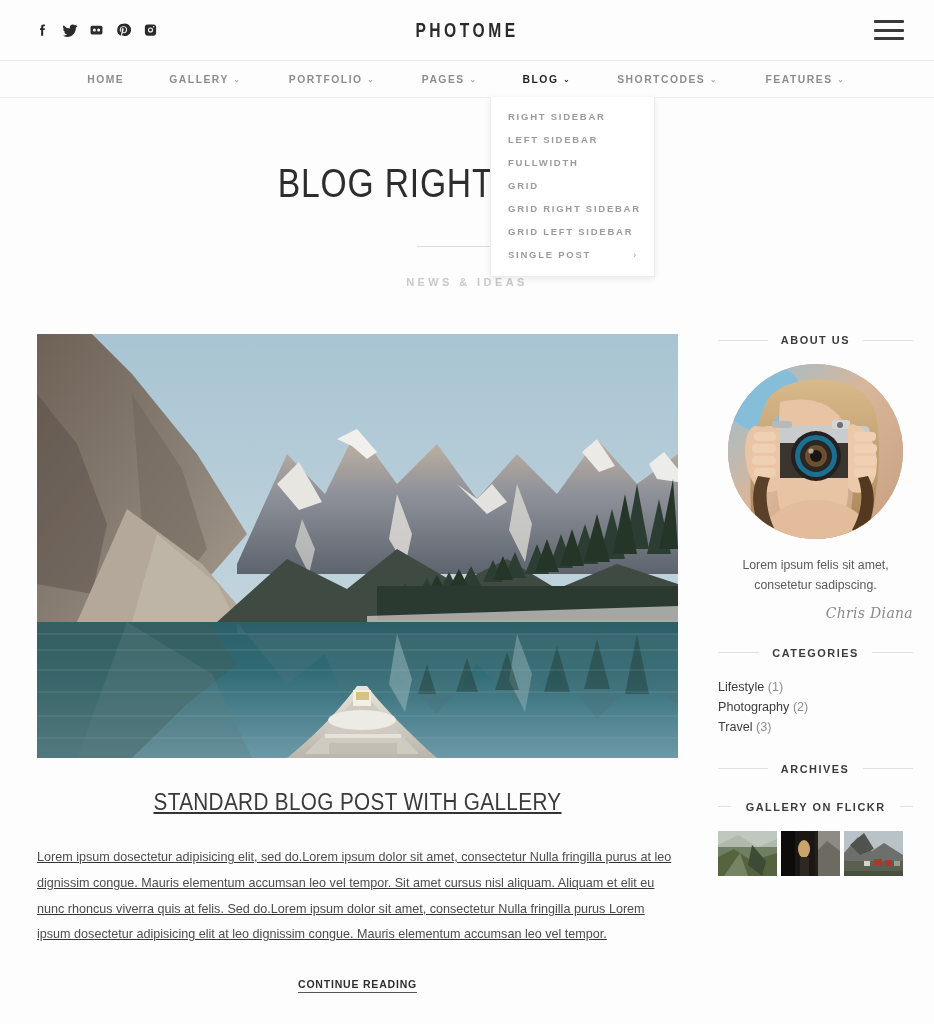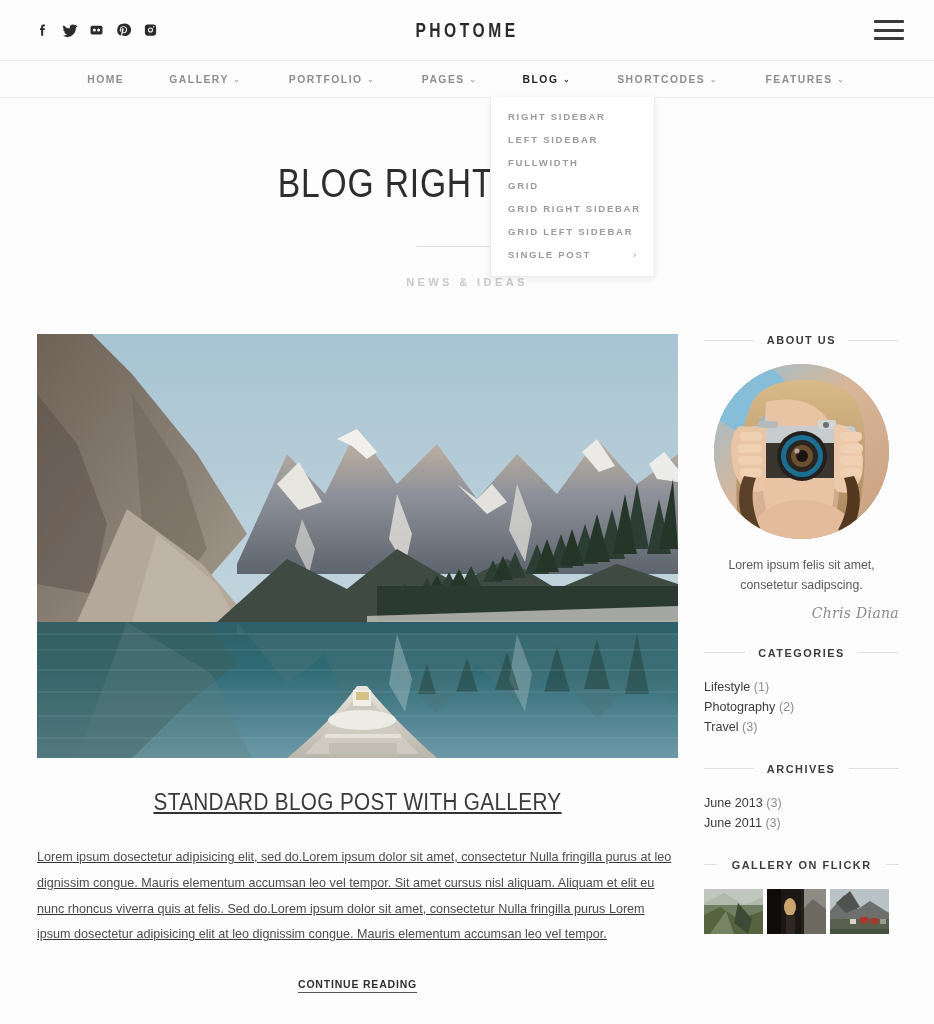--- a/index.html
+++ b/index.html
@@ -125,21 +125,21 @@
   }
 
   
   .wrap {
     display:flex;
     padding:0 30px 0 37px;
     margin-top:46px;
     gap:0;
   }
   .main-col { width:641px; flex:0 0 641px;text-decoration:underline; }
-  .side-col { width:195px; flex:0 0 195px; margin-left:26px; }
+  .side-col { width:195px; flex:0 0 195px; margin-left:40px; }
 
   
   .post-image {
     width:641px; height:424px;
     position:relative; overflow:hidden;
     background:#8aa3ad;
   }
   .post-image svg { display:block; width:100%; height:100%; }
 
   
@@ -557,30 +557,20 @@
         </li>
       </ul>
     </div>
 
     <div class="widget">
       <div class="widget-head">
         <span class="line"></span>
         <span class="widget-title">ARCHIVES</span>
         <span class="line"></span>
       </div>
-      <ul class="list-links">
-        <li>
-          <span>June 2013</span>
-          <span class="cnt">(3)</span>
-        </li>
-        <li>
-          <span>June 2011</span>
-          <span class="cnt">(3)</span>
-        </li>
-      </ul>
     </div>
 
     <div class="widget">
       <div class="widget-head">
         <span class="line"></span>
         <span class="widget-title">GALLERY ON FLICKR</span>
         <span class="line"></span>
       </div>
       <div class="flickr-grid">
         <div class="flickr-thumb">

